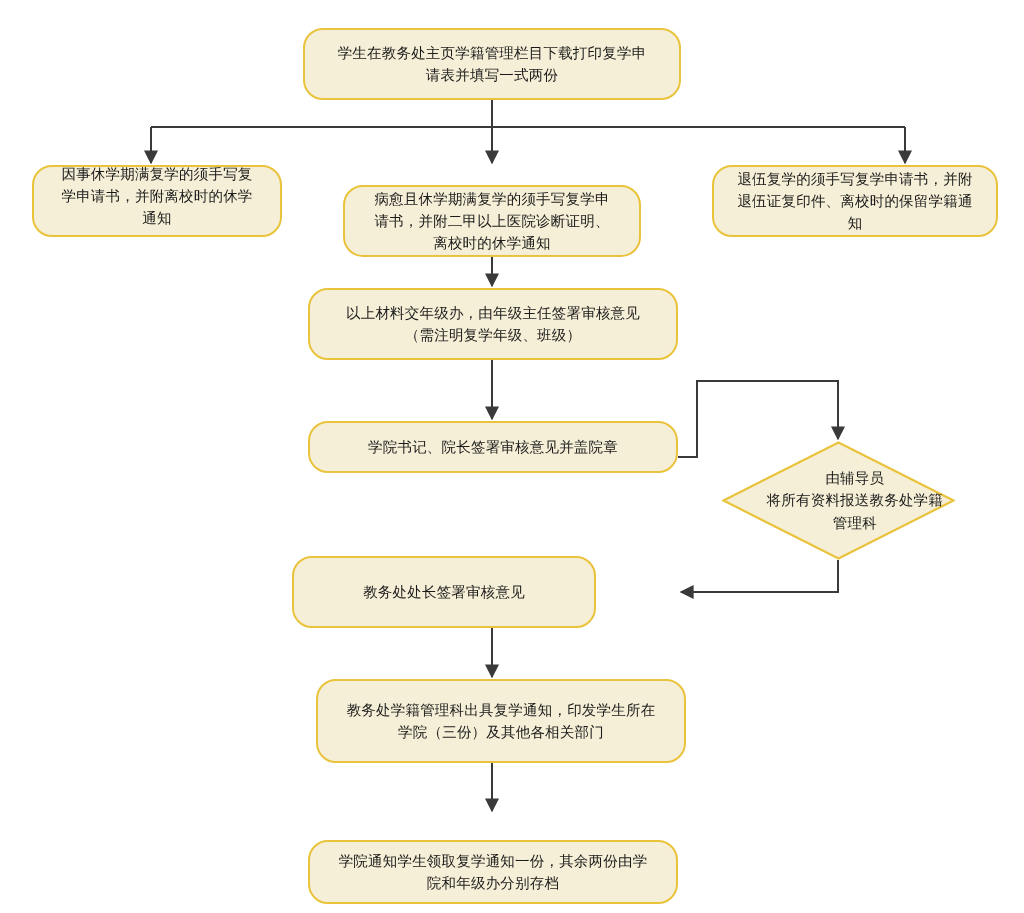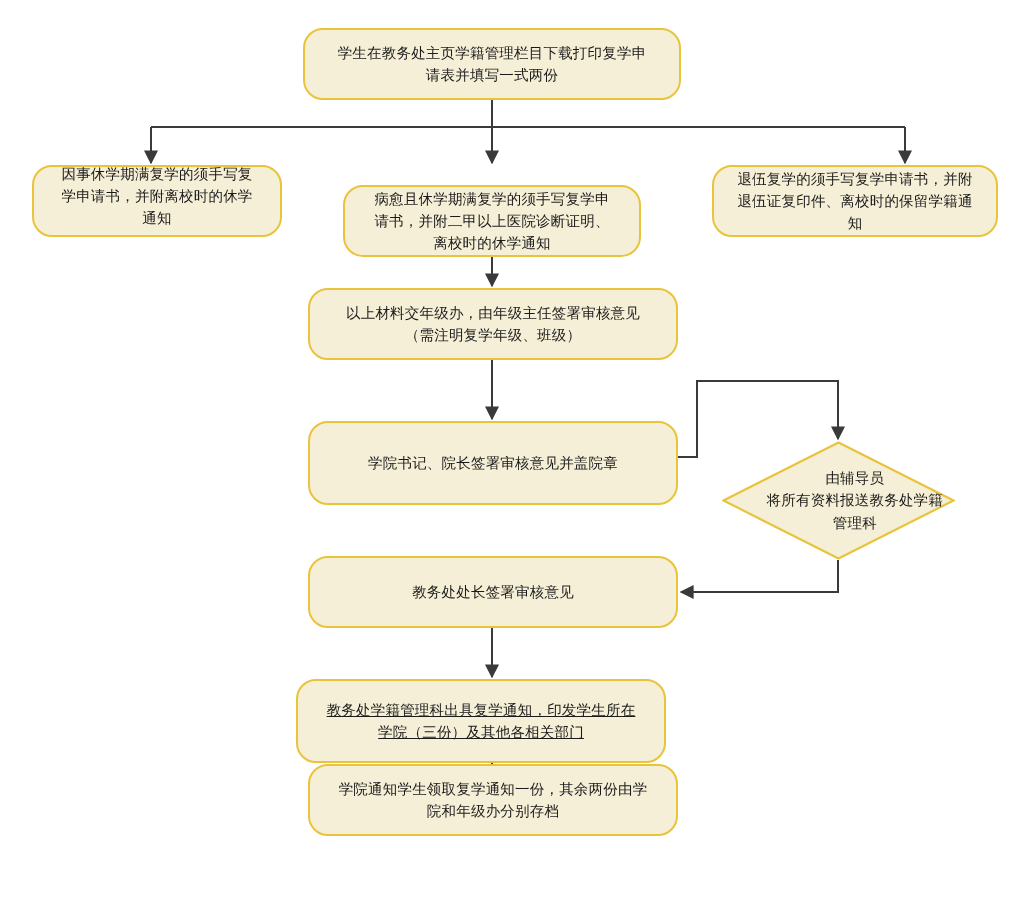--- a/index.html
+++ b/index.html
@@ -120,40 +120,40 @@
     <span class="label">退伍复学的须手写复学申请书，并附
 退伍证复印件、离校时的保留学籍通
 知</span>
   </div>
 
   <div class="node process" style="left:308px; top:288px; width:370px; height:72px;">
     <span class="label">以上材料交年级办，由年级主任签署审核意见
 （需注明复学年级、班级）</span>
   </div>
 
-  <div class="node process" style="left:308px; top:421px; width:370px; height:84px;">
+  <div class="node process" style="left:308px; top:421px; width:370px; height:52px;">
     <span class="label">学院书记、院长签署审核意见并盖院章</span>
   </div>
 
   <div class="node decision" style="left:722px; top:441px; width:233px; height:119px;justify-content:flex-end;">
     <svg class="diamond-svg" viewBox="0 0 233 119" preserveAspectRatio="none" xmlns="http://www.w3.org/2000/svg">
       <polygon points="116.5,1.5 231.5,59.5 116.5,117.5 1.5,59.5" fill="#f6efd7" stroke="#e9c33c" stroke-width="2.2"></polygon>
     </svg>
     <span class="label">由辅导员
 将所有资料报送教务处学籍
 管理科</span>
   </div>
 
-  <div class="node process" style="left:308px; top:556px; width:370px; height:72px;">
+  <div class="node process" style="left:292px; top:556px; width:304px; height:72px;">
     <span class="label">教务处处长签署审核意见</span>
   </div>
 
-  <div class="node process" style="left:296px; top:679px; width:370px; height:84px;text-decoration:underline;">
+  <div class="node process" style="left:316px; top:679px; width:370px; height:84px;">
     <span class="label">教务处学籍管理科出具复学通知，印发学生所在
 学院（三份）及其他各相关部门</span>
   </div>
 
-  <div class="node process" style="left:308px; top:764px; width:370px; height:72px;justify-content:flex-end;">
+  <div class="node process" style="left:308px; top:840px; width:370px; height:64px;justify-content:flex-end;">
     <span class="label">学院通知学生领取复学通知一份，其余两份由学
 院和年级办分别存档</span>
   </div>
 
 </div>
 
 </body></html>

